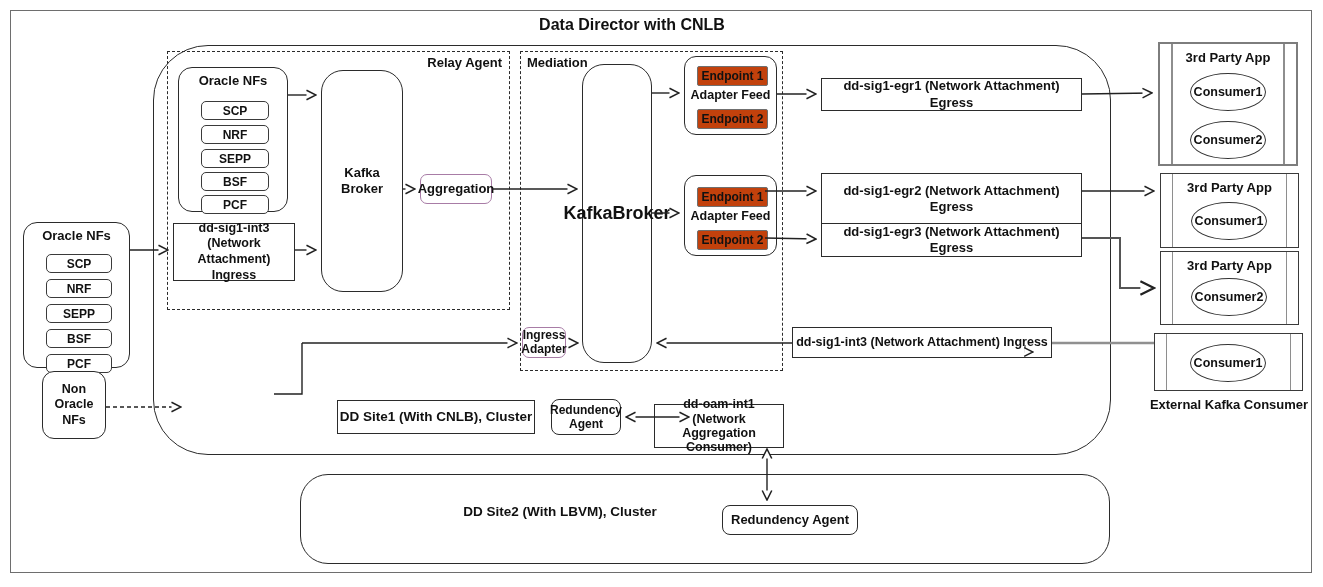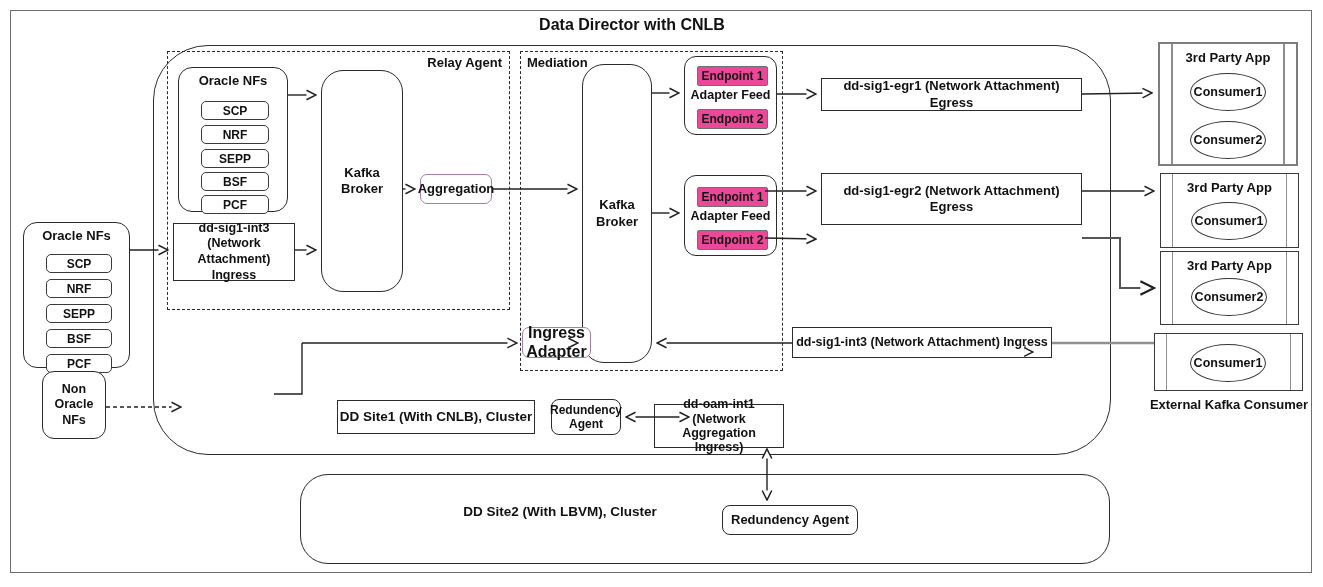--- a/index.html
+++ b/index.html
@@ -13,21 +13,21 @@
   .relay-region{left:167px;top:51px;width:343px;height:259px;}
   .mediation-region{left:520px;top:51px;width:263px;height:320px;}
   .region-label{position:absolute;font-size:13px;}
   .box{border:1.6px solid #2b2b2b;background:#fff;display:flex;align-items:center;justify-content:center;
        text-align:center;font-size:12.5px;line-height:1.25;}
   .rbox{border-radius:22px;}
   .group{border:1.6px solid #2b2b2b;border-radius:14px;background:#fff;}
   .group-title{position:absolute;left:0;right:0;top:5px;text-align:center;font-size:13px;}
   .nf-item{position:absolute;border:1.6px solid #3a3a3a;border-radius:5px;background:#fff;
            display:flex;align-items:center;justify-content:center;font-size:12px;margin-top:8px;}
-  .endpoint{position:absolute;border:1.5px solid #6f6f6f;border-radius:2px;background:#ec4899;
+  .endpoint{position:absolute;border:1.5px solid #6f6f6f;border-radius:2px;background:#c2410c;
             display:flex;align-items:center;justify-content:center;font-size:12px;}
   .feed-label{position:absolute;left:0;right:0;text-align:center;font-size:12.5px;}
   .pink{border:1.6px solid #a87ca6;border-radius:7px;}
   .appbox{border:1.6px solid #3a3a3a;background:#fff;}
   .appbox.thick{border:2.2px solid #7d7d7d;}
   .bar{position:absolute;top:0;bottom:0;width:0;border-left:2.5px solid #8e8e8e;}
   .app-title{position:absolute;left:0;right:0;top:6px;text-align:center;font-size:13px;}
   .ellipse{position:absolute;width:76px;height:38px;border:1.6px solid #333;border-radius:50%;
            background:#fff;display:flex;align-items:center;justify-content:center;font-size:12.5px;}
   .plain-label{font-size:13px;text-align:center;}
@@ -79,43 +79,44 @@
   <div class="abs box lines" style="left:173px;top:223px;width:122px;height:58px;flex-direction:column;">
     <span>dd-sig1-int3</span>
     <span>(Network</span>
     <span>Attachment) Ingress</span>
   </div>
 
   <div class="abs box rbox" style="left:321px;top:70px;width:82px;height:222px;font-size:13px;">Kafka Broker</div>
 
   <div class="abs box pink" style="left:420px;top:174px;width:72px;height:30px;font-size:13px;">Aggregation</div>
 
-  <div class="abs box rbox lines" style="left:582px;top:64px;width:70px;height:299px;flex-direction:column;font-size:13px;">
+  <div class="abs box rbox lines" style="left:582px;top:64px;width:70px;height:299px;flex-direction:row;font-size:18px;">
     <span>Kafka</span>
     <span>Broker</span>
   </div>
 
   <div class="abs group" style="left:684px;top:56px;width:93px;height:79px;border-radius:12px;">
     <div class="endpoint" style="left:12px;top:9px;width:69px;height:18px;">Endpoint 1</div>
     <div class="feed-label" style="top:31px;">Adapter Feed</div>
     <div class="endpoint" style="left:12px;top:52px;width:69px;height:18px;">Endpoint 2</div>
   </div>
 
   <div class="abs group" style="left:684px;top:175px;width:93px;height:81px;border-radius:12px;">
     <div class="endpoint" style="left:12px;top:11px;width:69px;height:18px;">Endpoint 1</div>
     <div class="feed-label" style="top:33px;">Adapter Feed</div>
     <div class="endpoint" style="left:12px;top:54px;width:69px;height:18px;">Endpoint 2</div>
   </div>
 
   <div class="abs box" style="left:821px;top:78px;width:261px;height:33px;font-size:13px;">dd-sig1-egr1 (Network Attachment) Egress</div>
   <div class="abs box" style="left:821px;top:173px;width:261px;height:52px;font-size:13px;">dd-sig1-egr2 (Network Attachment) Egress</div>
+  <div class="abs box" style="left:821px;top:223px;width:261px;height:34px;font-size:13px;">dd-sig1-egr3 (Network Attachment) Egress</div>
 
   <div class="abs box" style="left:792px;top:327px;width:260px;height:31px;">dd-sig1-int3 (Network Attachment) Ingress</div>
 
-  <div class="abs box pink lines" style="left:522px;top:327px;width:69px;height:31px;flex-direction:column;font-size:16px;line-height:1.15;">
+  <div class="abs box pink lines" style="left:522px;top:327px;width:44px;height:31px;flex-direction:column;font-size:12px;line-height:1.15;">
     <span>Ingress</span>
     <span>Adapter</span>
   </div>
 
   <div class="abs appbox thick" style="left:1158px;top:42px;width:140px;height:124px;">
     <div class="bar" style="left:11px;"></div>
     <div class="bar" style="right:11px;"></div>
     <div class="app-title">3rd Party App</div>
   </div>
   <div class="abs ellipse" style="left:1190px;top:73px;">Consumer1</div>
@@ -145,21 +146,21 @@
   <div class="abs box" style="left:337px;top:400px;width:198px;height:34px;font-size:13.5px;">DD Site1 (With CNLB), Cluster</div>
 
   <div class="abs box lines" style="left:551px;top:399px;width:70px;height:36px;border-radius:8px;font-size:12px;line-height:1.2;flex-direction:column;">
     <span>Redundency</span>
     <span>Agent</span>
   </div>
 
   <div class="abs box lines" style="left:654px;top:404px;width:130px;height:44px;flex-direction:column;line-height:1.15;">
     <span>dd-oam-int1</span>
     <span>(Network Aggregation</span>
-    <span>Ingress)</span>
+    <span>Consumer)</span>
   </div>
 
   <div class="abs" style="left:300px;top:474px;width:810px;height:90px;border:1.6px solid #2b2b2b;border-radius:28px;"></div>
   <div class="abs plain-label" style="left:370px;top:504px;width:380px;font-size:13.5px;">DD Site2  (With LBVM), Cluster</div>
 
   <div class="abs box" style="left:722px;top:505px;width:136px;height:30px;border-radius:8px;font-size:13px;">Redundency Agent</div>
 
   <svg class="overlay" xmlns="http://www.w3.org/2000/svg">
     <defs>
       <marker id="arr" viewBox="0 0 10 10" refX="9" refY="5" markerWidth="8.5" markerHeight="8.5" orient="auto-start-reverse">

